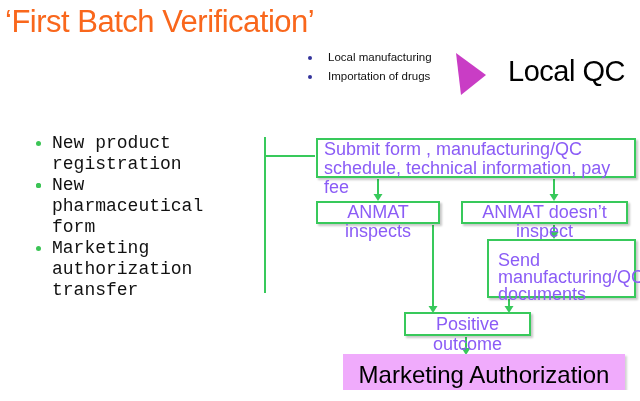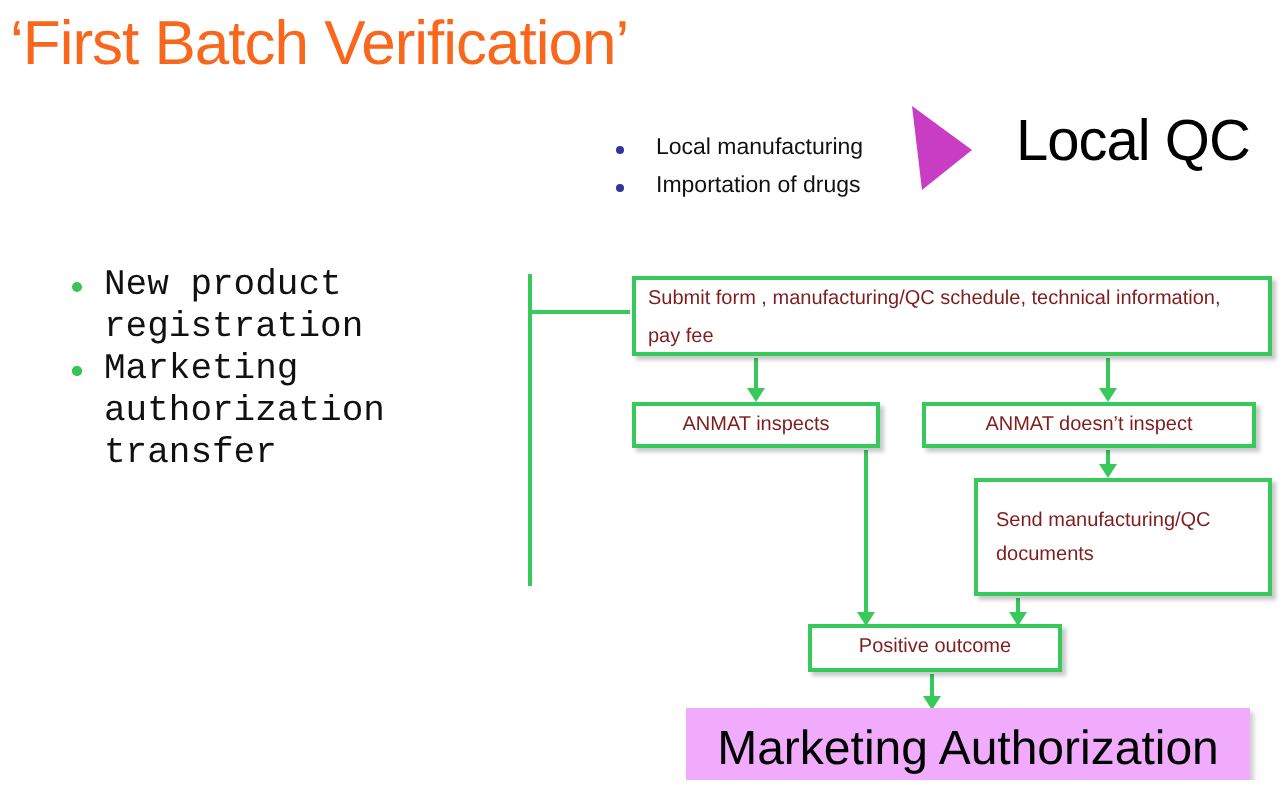--- a/index.html
+++ b/index.html
@@ -7,36 +7,36 @@
     position:relative; width:640px; height:390px; background:#ffffff;
     font-family:"Liberation Sans","DejaVu Sans",sans-serif; overflow:hidden;
     color:#111;
   }
   .title {
     position:absolute; left:5px; top:4px; margin:0;
     font-size:31px; font-weight:400; color:#F9671C; white-space:nowrap;
     letter-spacing:-0.5px;
   }
   
-  .tr-list { position:absolute; left:300px; top:65px; margin:0; padding:0; list-style:none; }
+  .tr-list { position:absolute; left:300px; top:48px; margin:0; padding:0; list-style:none; }
   .tr-list li { position:relative; padding-left:28px; font-size:11.5px; line-height:19px; white-space:nowrap; }
   .dot { position:absolute; left:8px; border-radius:50%; display:block; }
   .dot.navy { width:4px; height:4px; top:8px; background:#33339B; }
   .dot.green { width:5px; height:5px; top:8px; background:#3BC455; }
   .local-qc-arrow { position:absolute; left:453px; top:51px; }
   .local-qc { position:absolute; left:488px; top:55px; font-size:29px; color:#000; white-space:nowrap; letter-spacing:-0.5px;margin-left:20px; }
   
   .left-list { position:absolute; left:28px; top:133px; margin:0; padding:0; list-style:none; width:200px; }
   .left-list li { position:relative; padding-left:24px; font-size:18px; line-height:21px; width:190px;font-family:Liberation Mono, monospace; }
   
   .connectors { position:absolute; left:0; top:0; pointer-events:none; }
   
   .fbox {
     position:absolute; box-sizing:border-box; background:#fff;
-    border:2px solid #38C95B; font-size:10px; color:#7f1d1d;
+    border:2px solid #38C95B; font-size:18px; color:#8b5cf6;
     box-shadow:2px 2px 2px rgba(0,0,0,0.22);
   }
   .b-submit   { left:316px; top:138px; width:320px; height:40px; padding:0px 6px; line-height:19px; }
   .b-inspect  { left:316px; top:201px; width:124px; height:23px; text-align:center; line-height:19px; }
   .b-noinspect{ left:461px; top:201px; width:167px; height:23px; text-align:center; line-height:19px; }
   .b-send     { left:487px; top:239px; width:149px; height:59px; padding:11px 9px; line-height:17px; }
   .b-positive { left:404px; top:312px; width:127px; height:24px; text-align:center; line-height:20px; }
   .b-marketing{
     left:343px; top:354px; width:282px; height:41px; border:none; background:#f0abfc;
     display:flex; align-items:center; justify-content:center;
@@ -69,20 +69,24 @@
   <ul class="left-list">
     <li>
       <span class="dot green"></span>
       <span>New product registration</span>
     </li>
     <li>
       <span class="dot green"></span>
     </li>
     <li>
       <span class="dot green"></span>
+      <span>New pharmaceutical form</span>
+    </li>
+    <li>
+      <span class="dot green"></span>
       <span>Marketing authorization transfer</span>
     </li>
   </ul>
 
   <svg class="connectors" width="640" height="401">
     <g stroke="#38C95B" stroke-width="2" fill="none">
       <path d="M265,137 V293"></path>
       <path d="M264,156 H315"></path>
     </g>
     <g stroke="#38C95B" stroke-width="2" fill="#38C95B">

